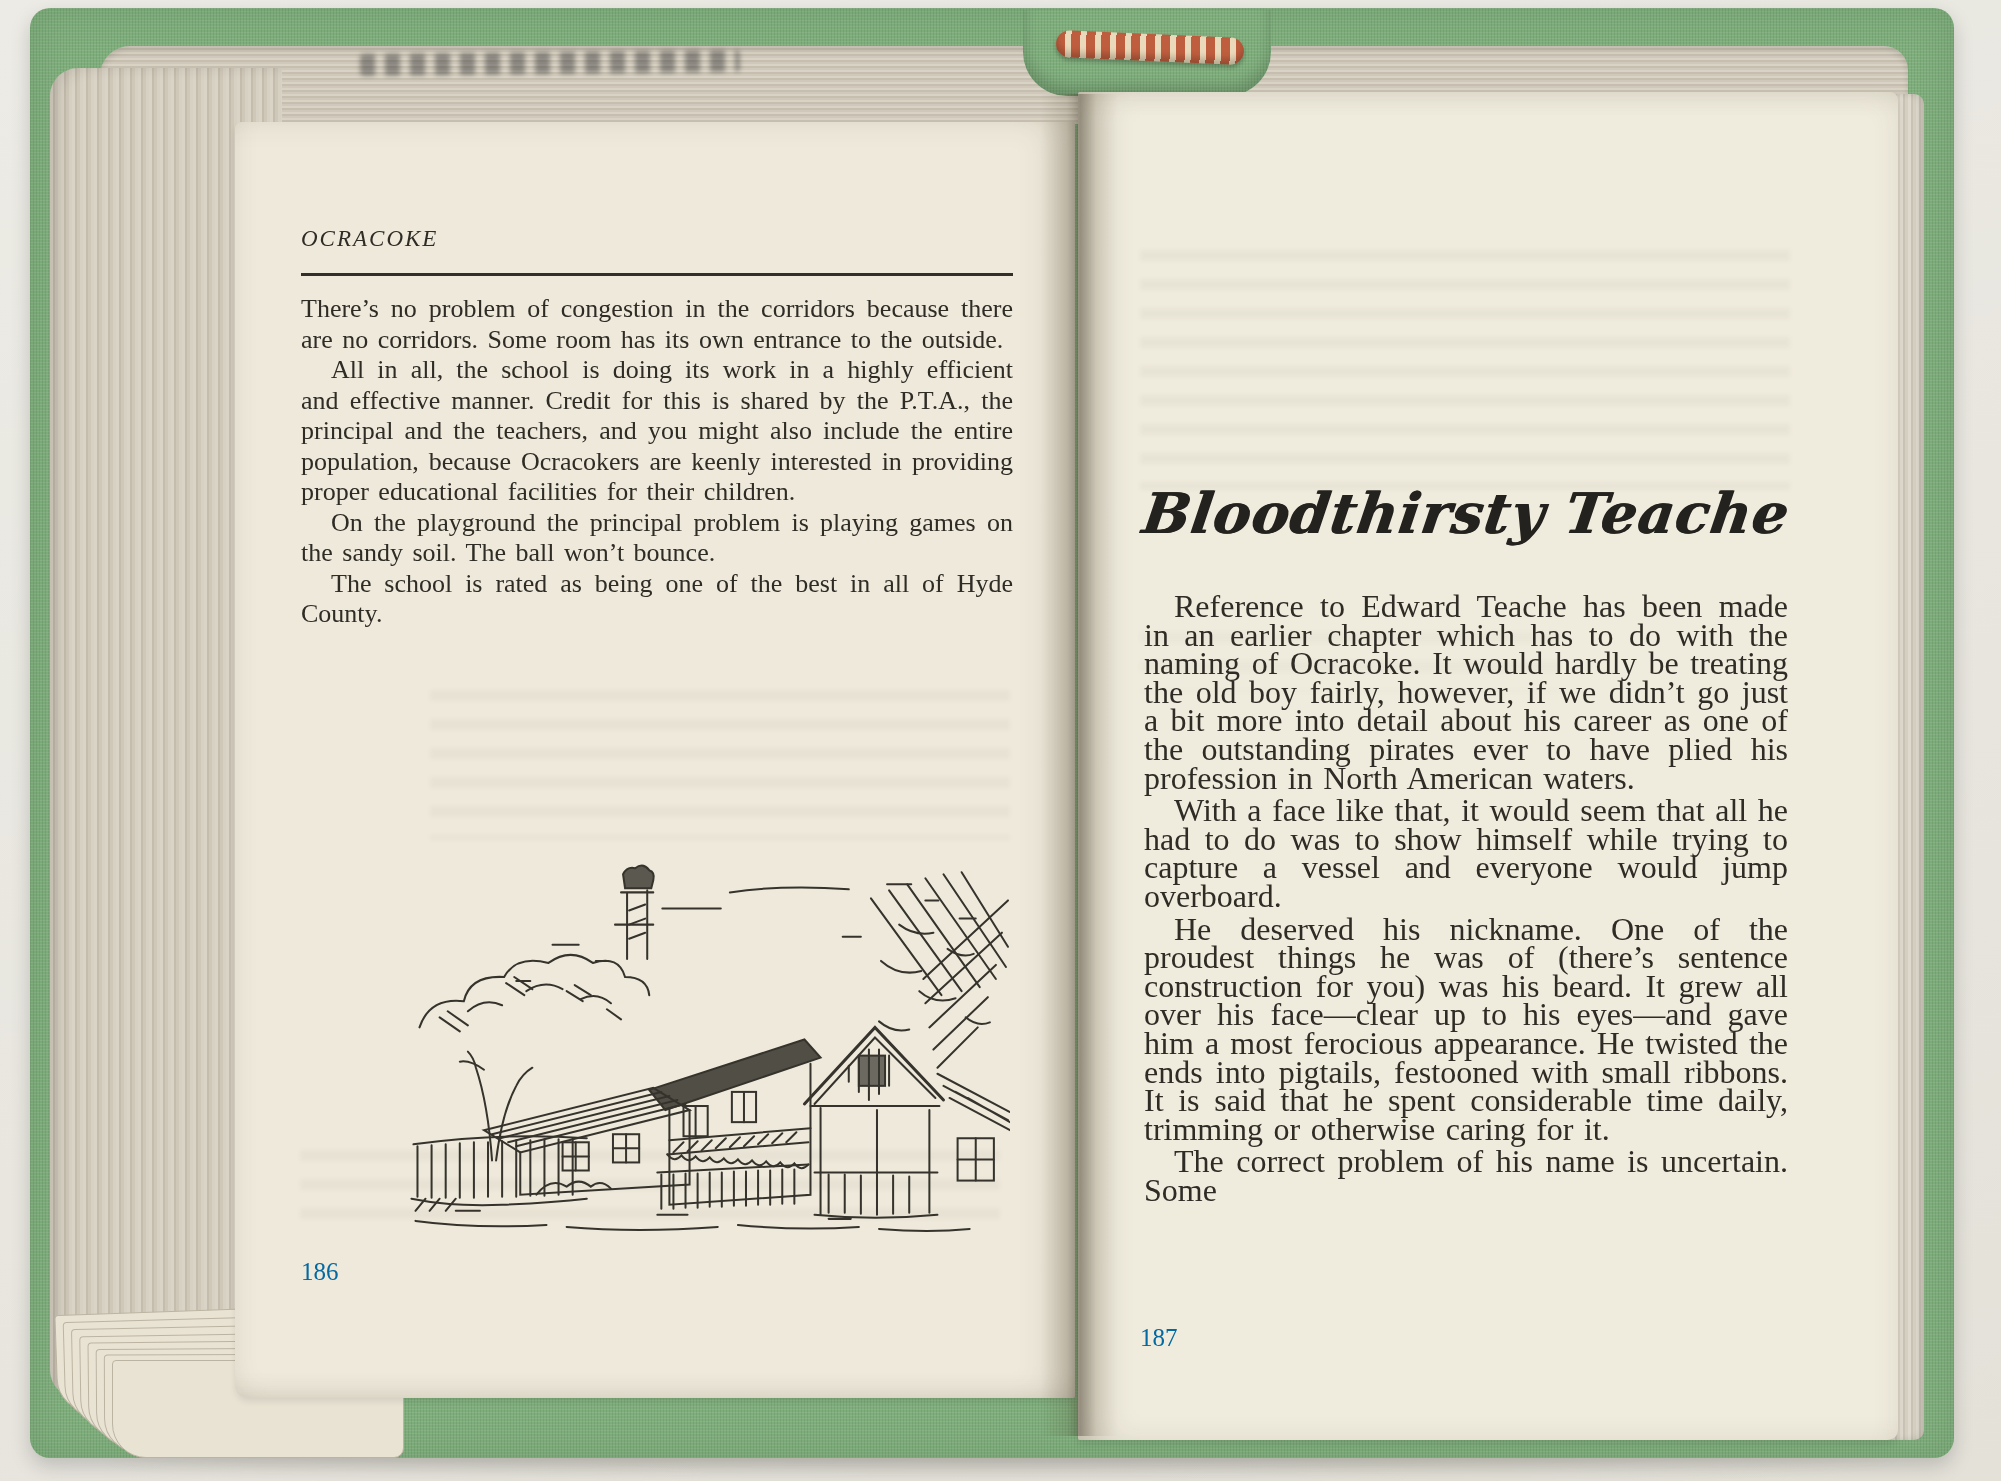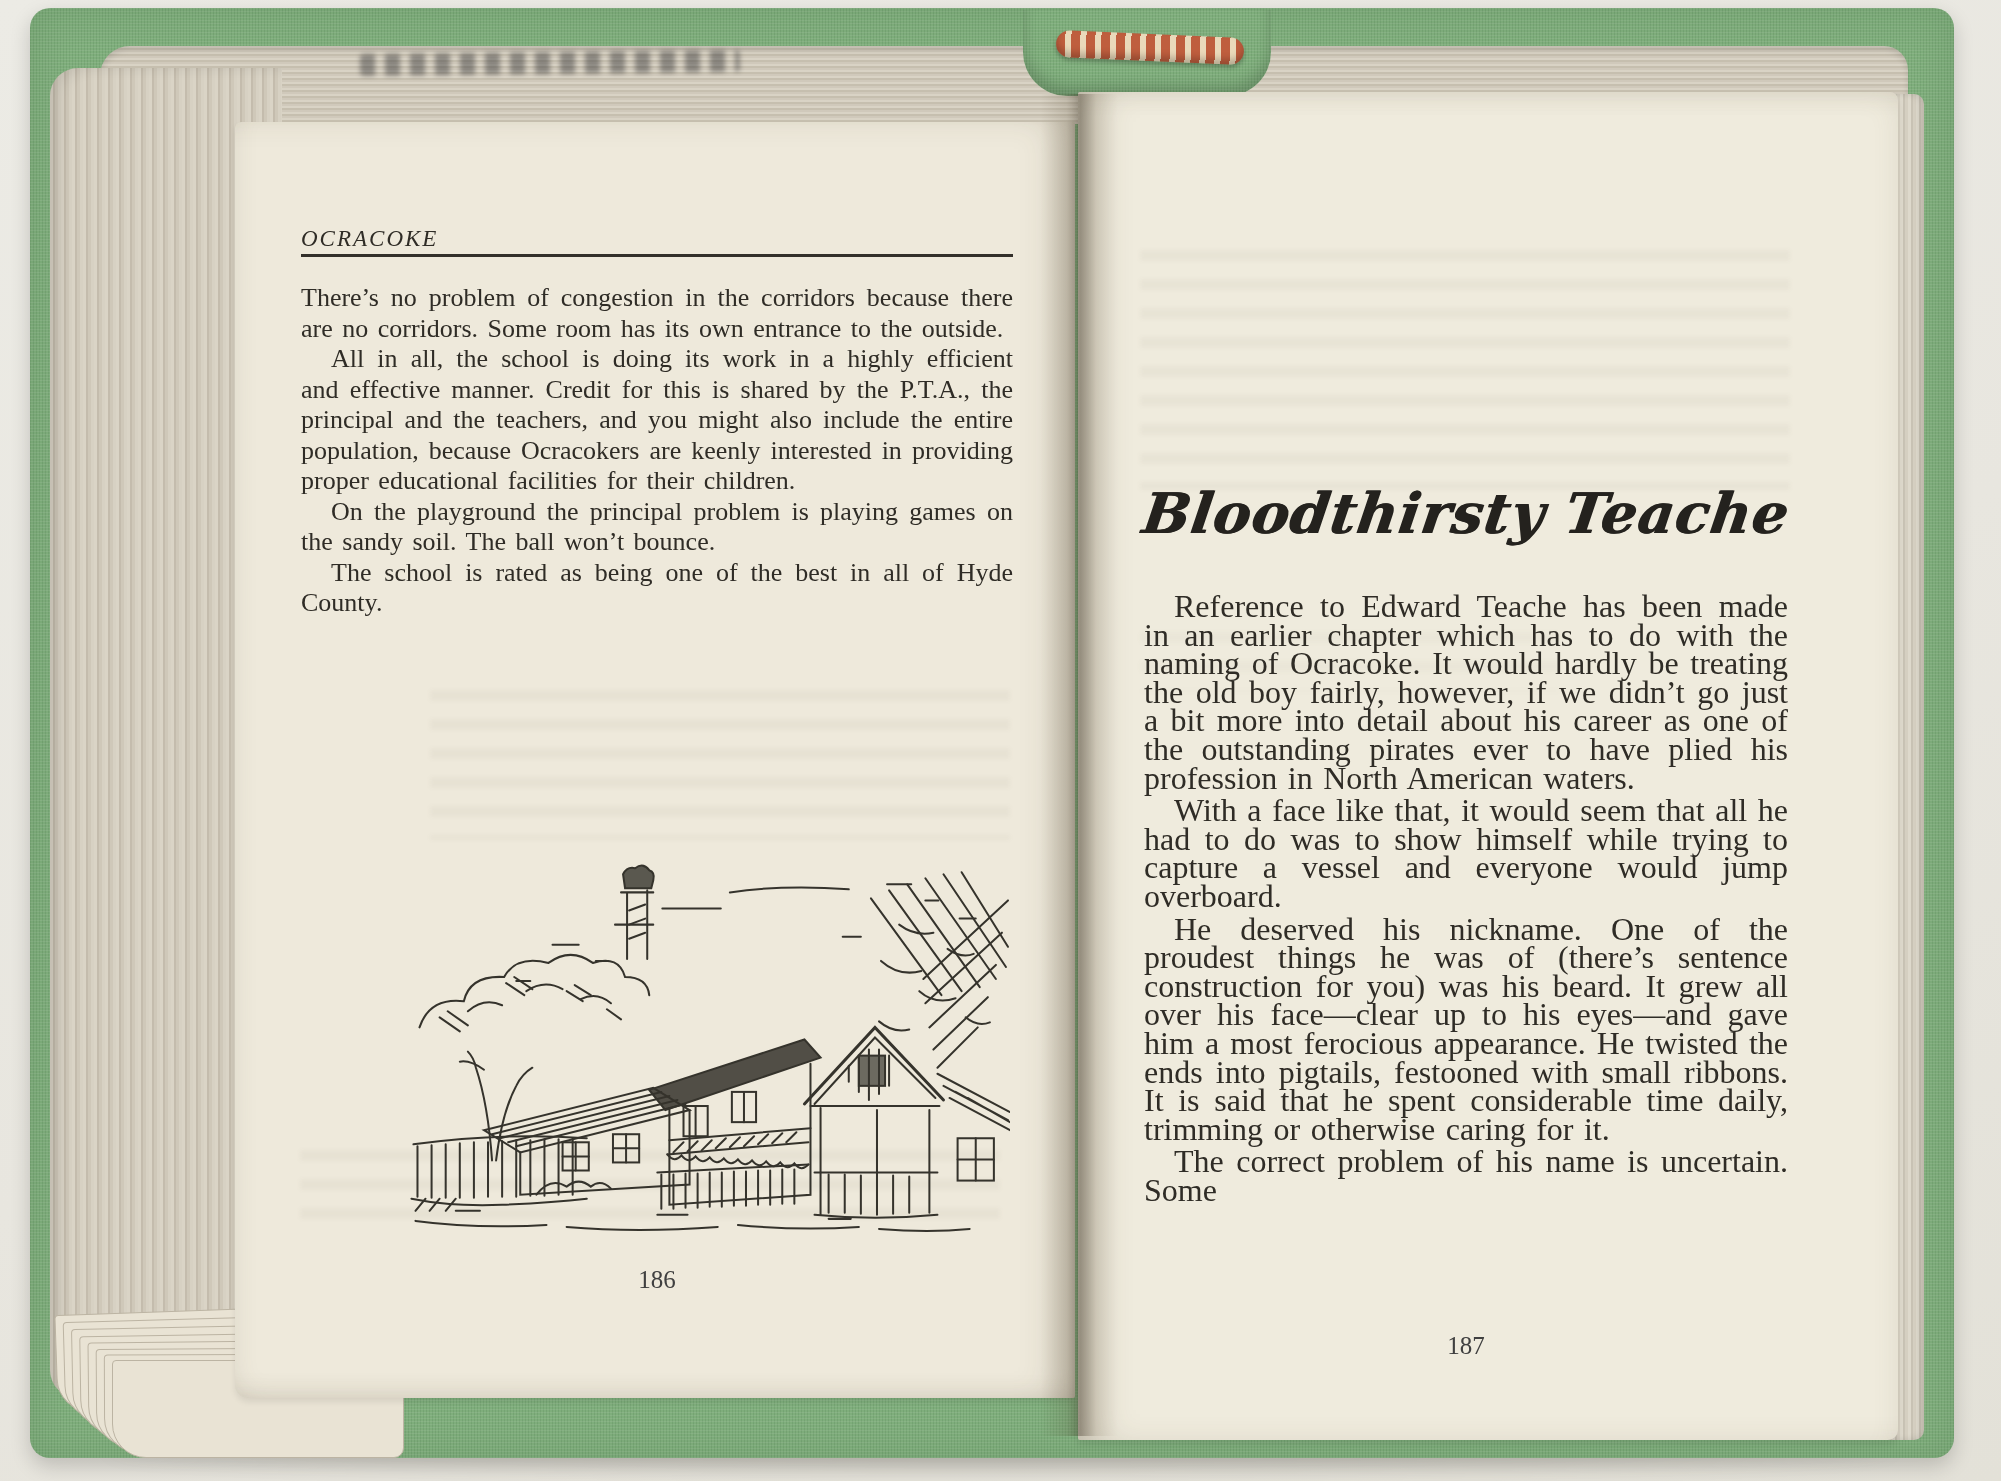--- a/index.html
+++ b/index.html
@@ -56,29 +56,29 @@
                inset -12px 12px 30px -16px rgba(105,92,70,.14),
                0 5px 7px rgba(0,0,0,.08);}
   .gutter{position:absolute;left:1040px;top:94px;width:78px;height:1342px;z-index:8;pointer-events:none;
     background:linear-gradient(90deg, rgba(82,70,48,0) 0%, rgba(82,70,48,.16) 34%,
       rgba(58,48,32,.36) 52%, rgba(120,105,80,.14) 72%, rgba(120,105,80,0) 100%);}
 
   
   .lp-col{position:absolute;left:66px;top:104px;width:712px;color:#2f2c26;}
   .rp-col{position:absolute;left:62px;top:388px;width:652px;color:#2f2c26;}
   .running-header{font-style:italic;font-size:23px;letter-spacing:2px;
-    border-bottom:3px solid #33302a;padding-bottom:2px;margin-bottom:26px;}
+    border-bottom:3px solid #33302a;padding-bottom:21px;margin-bottom:18px;}
   .body-l p{margin:0;font-size:26px;line-height:30.5px;text-align:justify;word-spacing:3px;}
   .body-r p{margin:4px;font-size:32px;line-height:28.6px;text-align:justify;word-spacing:2.5px;}
   .ind{text-indent:30px;}
   .stretch{text-align-last:justify;}
   .chapter-title{margin:0 0 46px 0;font-family:"DejaVu Serif", serif;font-style:italic;font-weight:700;
     font-size:56px;text-align:center;color:#24221e;transform:skewX(-8deg);letter-spacing:1px;
     text-shadow:1px 0 0 #24221e;}
-  .pagenum{position:absolute;font-size:25px;color:#404040;text-align:center;margin-top:8px;}
+  .pagenum{position:absolute;font-size:25px;color:#0369a1;}
   .pagenum.l{left:66px;top:1136px;width:712px;}
   .pagenum.r{left:62px;top:1232px;width:652px;}
 
   
   .ghost{position:absolute;pointer-events:none;filter:blur(2px);opacity:.55;
     background:repeating-linear-gradient(180deg, rgba(122,112,88,.10) 0 11px, rgba(122,112,88,0) 11px 29px);}
   .g1{left:195px;top:568px;width:580px;height:150px;}
   .g2{left:65px;top:1028px;width:700px;height:86px;}
   .g3{left:62px;top:158px;width:650px;height:240px;}
   .g4{left:62px;top:540px;width:420px;height:60px;opacity:.35;}

